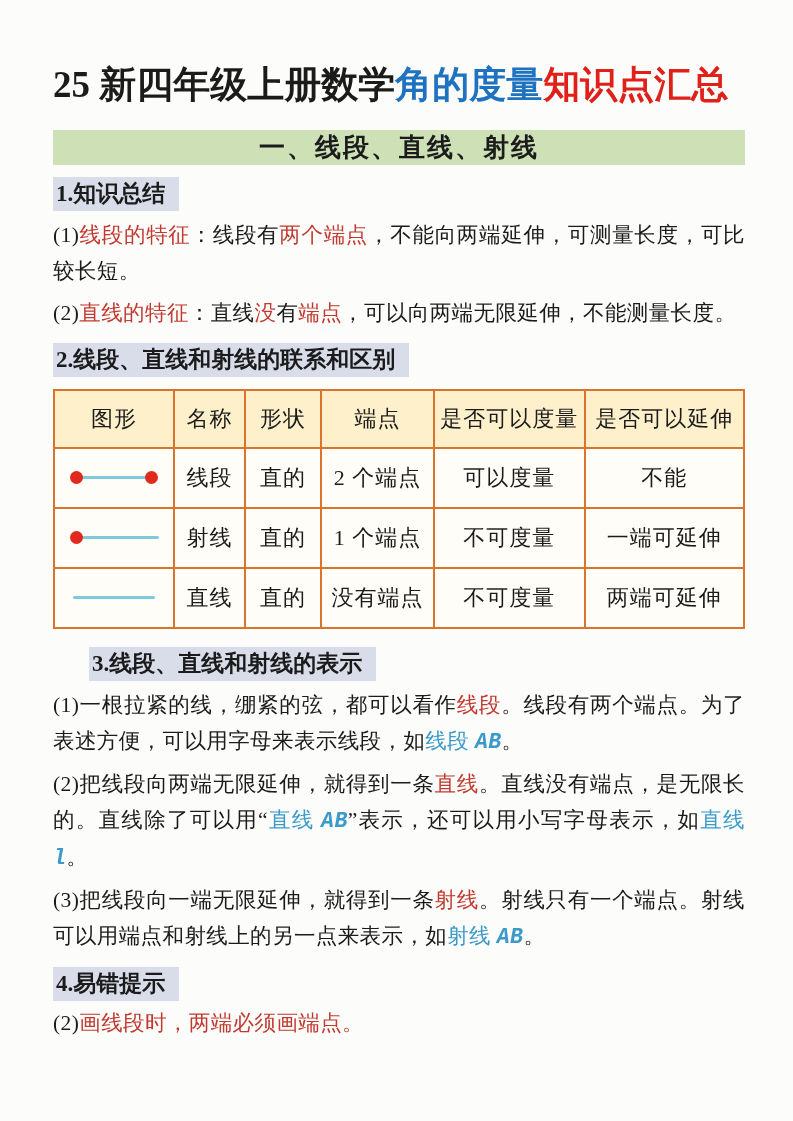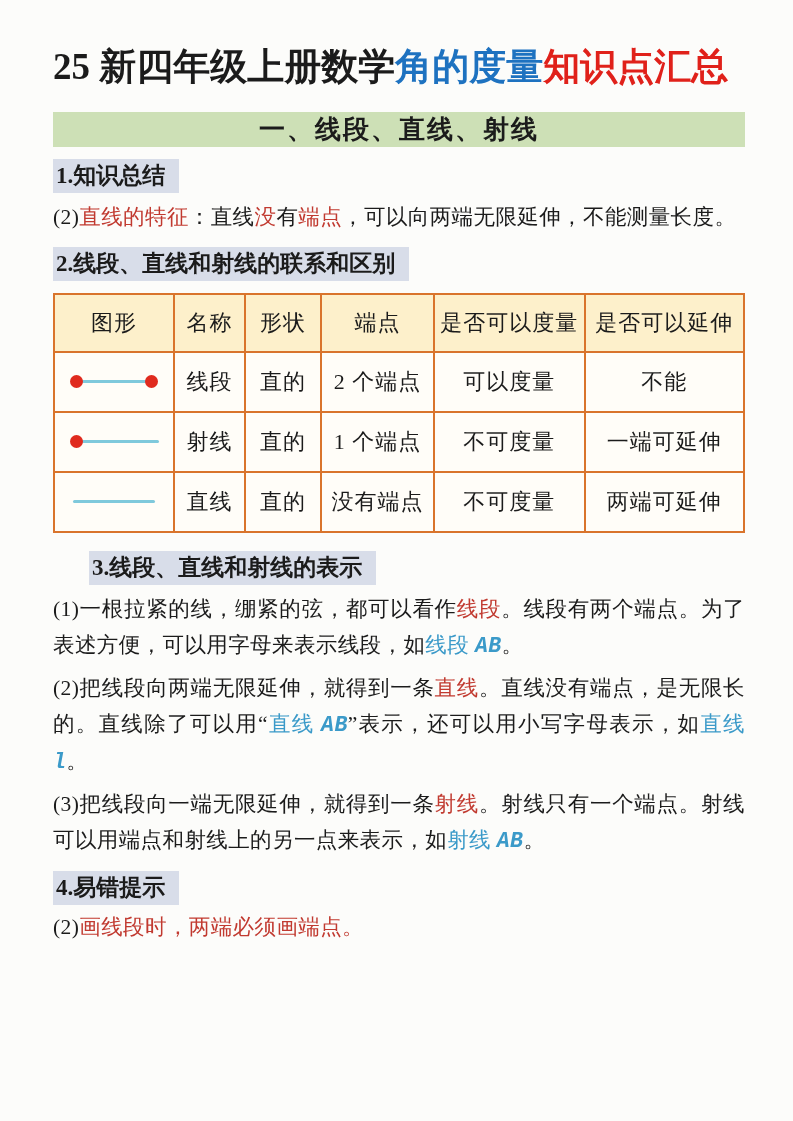--- a/index.html
+++ b/index.html
@@ -3,21 +3,21 @@
 <meta charset="utf-8">
 <style>
   * { margin:0; padding:0; box-sizing:border-box; }
   html,body { width:793px; height:1121px; }
   body {
     background:#fcfcfa;
     color:#1b1b1b;
     font-family:"Liberation Serif","DejaVu Serif",serif;
     overflow:hidden;
   }
-  .page { width:793px; height:1020px; padding:42px 48px 0 53px; }
+  .page { width:793px; height:1020px; padding:60px 48px 0 53px; }
 
   .title { font-size:37px; font-weight:bold; white-space:nowrap; letter-spacing:0; }
   .title .t-blue { color:var(--title-blue,#1e72c0); }
   .title .t-red  { color:var(--title-red,#e0211a); }
 
   .banner {
     margin-top:20px; background:var(--banner-green,#cde0b6);
     text-align:center; font-size:26px; font-weight:bold;
     height:35px; line-height:35px; letter-spacing:2px;
   }
@@ -70,20 +70,21 @@
 
 <div class="page">
 
   <div class="title"><span>25 新四年级上册数学</span><span class="t-blue">角的度量</span><span class="t-red">知识点汇总</span></div>
 
   <div class="banner">一、线段、直线、射线</div>
 
   <div>
     <div class="sec-heading">1.知识总结</div>
   </div>
+  <p class="para"><span>(1)</span><span class="red">线段的特征</span><span>：线段有</span><span class="red">两个端点</span><span>，不能向两端延伸，可测量长度，可比较长短。</span></p>
   <p class="para"><span>(2)</span><span class="red">直线的特征</span><span>：直线</span><span class="red">没</span><span>有</span><span class="red">端点</span><span>，可以向两端无限延伸，不能测量长度。</span></p>
 
   <div>
     <div class="sec-heading">2.线段、直线和射线的联系和区别</div>
   </div>
 
   <table class="cmp">
     <colgroup>
       <col class="c1">
         <col class="c2">

